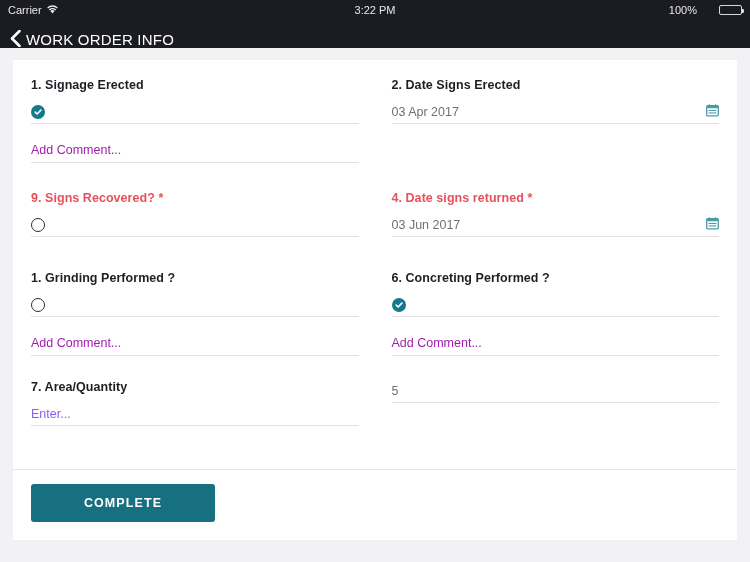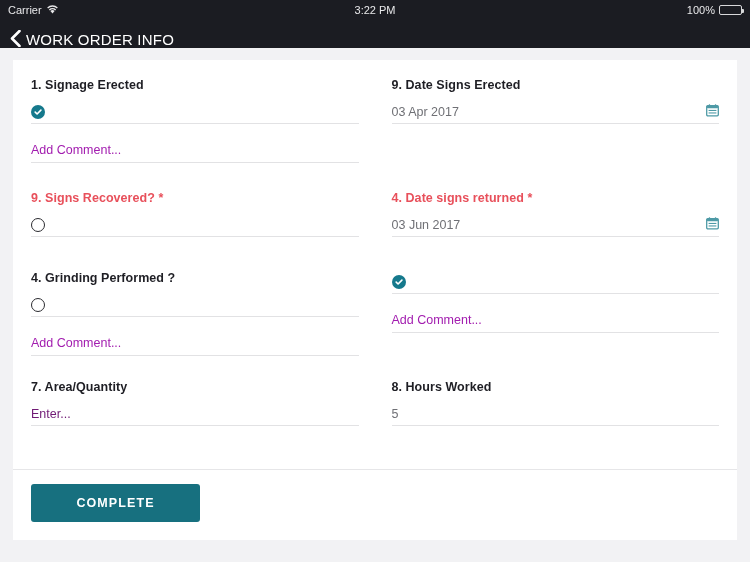--- a/index.html
+++ b/index.html
@@ -37,21 +37,21 @@
     left: 0; right: 0;
     text-align: center;
     font-size: 11px;
     font-weight: 500;
     pointer-events: none;
   }
   .status-right {
     margin-left: auto;
     display: flex;
     align-items: center;
-    gap: 4px;
+    gap: 22px;
     font-size: 11px;
     z-index: 2;
   }
   .wifi-icon { display: block; }
   .battery {
     width: 23px;
     height: 10px;
     border: 1px solid #d8d8da;
     border-radius: 2px;
     position: relative;
@@ -206,21 +206,21 @@
 
   .card-divider {
     border-top: 1px solid #e6e6e8;
   }
 
   .footer {
     padding: 14px 18px 18px 18px;
   }
 
   .complete-btn {
-    width: 169px;
+    width: 184px;
     height: 38px;
     background: #17707f;
     border: none;
     border-radius: 3px;
     color: #ffffff;
     font-family: "Liberation Sans", sans-serif;
     font-size: 12.5px;
     font-weight: bold;
     letter-spacing: 1.1px;
     cursor: pointer;
@@ -273,21 +273,21 @@
                 <path d="M1.2 4.1 L3.1 6.0 L6.9 2.1" stroke="#ffffff" stroke-width="1.6" fill="none" stroke-linecap="round" stroke-linejoin="round"></path>
               </svg>
             </span>
           </div>
           <div class="comment-line">
             <span class="ph">Add Comment...</span>
           </div>
         </div>
 
         <div class="field">
-          <div class="field-label">9. Date Signs Erected</div>
+          <div class="field-label">2. Date Signs Erected</div>
           <div class="control-line">
             <span class="value-text">03 Apr 2017</span>
             <span class="cal-icon">
               <svg width="13" height="13" viewBox="0 0 13 13">
                 <rect x="0.7" y="1.6" width="11.6" height="10.2" rx="1.1" fill="none" stroke="#4e9aa6" stroke-width="1.3"></rect>
                 <rect x="0.7" y="1.6" width="11.6" height="2.6" rx="1.1" fill="#4e9aa6"></rect>
                 <rect x="2.7" y="0.3" width="1.5" height="2.6" rx="0.6" fill="#4e9aa6"></rect>
                 <rect x="8.8" y="0.3" width="1.5" height="2.6" rx="0.6" fill="#4e9aa6"></rect>
                 <rect x="2.6" y="5.9" width="7.8" height="1.1" fill="#4e9aa6"></rect>
                 <rect x="2.6" y="8.4" width="7.8" height="1.1" fill="#4e9aa6"></rect>
@@ -322,55 +322,55 @@
               </svg>
             </span>
           </div>
         </div>
 
       </div>
 
       <div class="row gap-3">
 
         <div class="field">
-          <div class="field-label">4. Grinding Performed ?</div>
+          <div class="field-label">1. Grinding Performed ?</div>
           <div class="control-line">
             <span class="cb-empty"></span>
           </div>
           <div class="comment-line">
             <span class="ph">Add Comment...</span>
           </div>
         </div>
 
         <div class="field">
+          <div class="field-label">6. Concreting Performed ?</div>
           <div class="control-line">
             <span class="cb-checked">
               <svg width="8" height="8" viewBox="0 0 8 8">
                 <path d="M1.2 4.1 L3.1 6.0 L6.9 2.1" stroke="#ffffff" stroke-width="1.6" fill="none" stroke-linecap="round" stroke-linejoin="round"></path>
               </svg>
             </span>
           </div>
           <div class="comment-line">
             <span class="ph">Add Comment...</span>
           </div>
         </div>
 
       </div>
 
       <div class="row">
 
         <div class="field">
           <div class="field-label">7. Area/Quantity</div>
           <div class="control-line">
-            <span class="ph" style="font-size:12.5px;color:#701a75;line-height:1;">Enter...</span>
-          </div>
-        </div>
-
-        <div class="field">
-          <div class="field-label">8. Hours Worked</div>
+            <span class="ph" style="font-size:12.5px;color:#8b5cf6;line-height:1;">Enter...</span>
+          </div>
+        </div>
+
+        <div class="field">
           <div class="control-line">
             <span class="value-text">5</span>
           </div>
         </div>
 
       </div>
 
     </div>
 
     <div class="card-divider"></div>

